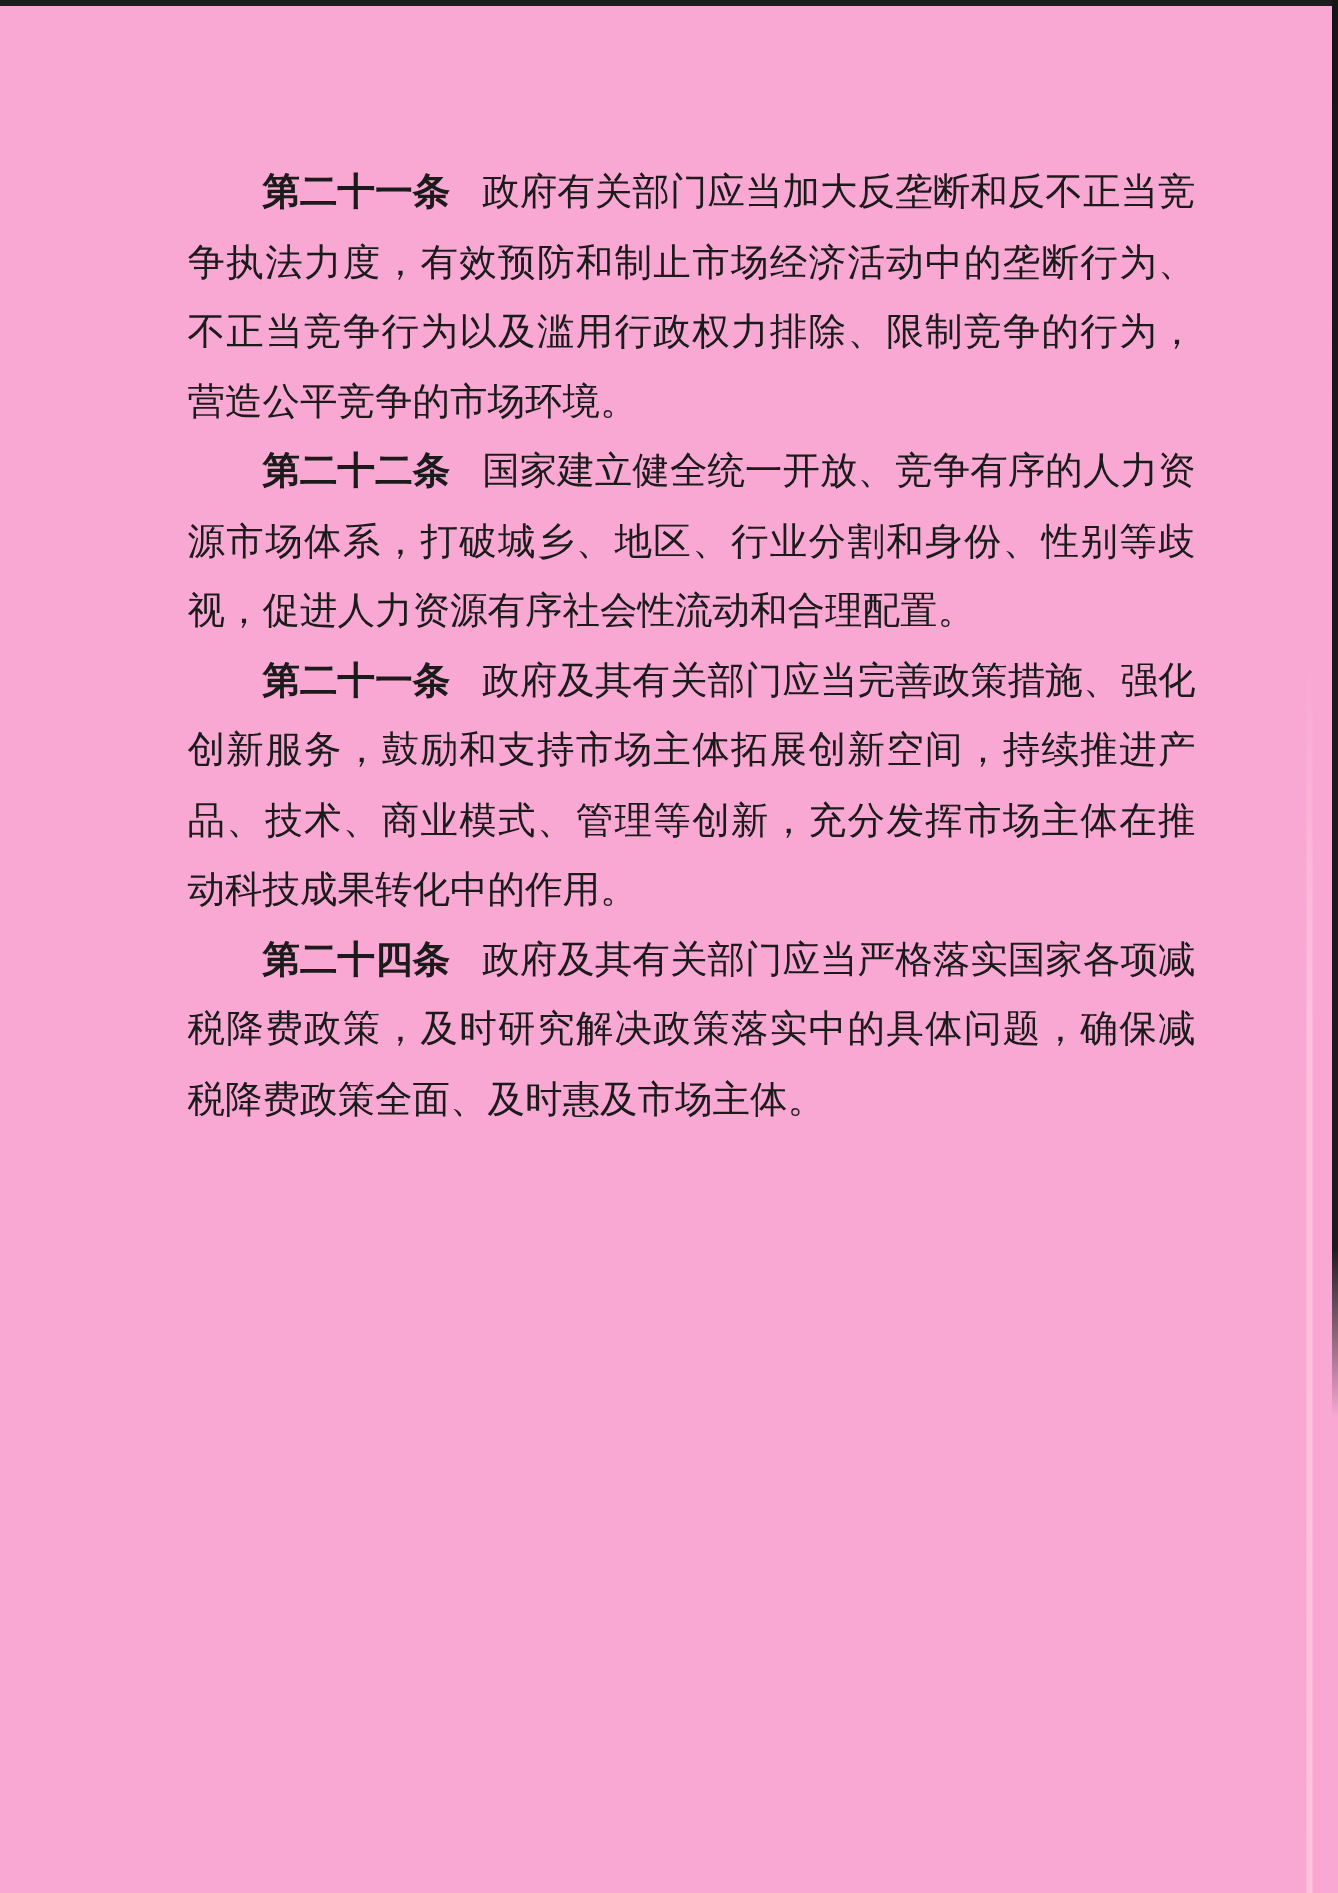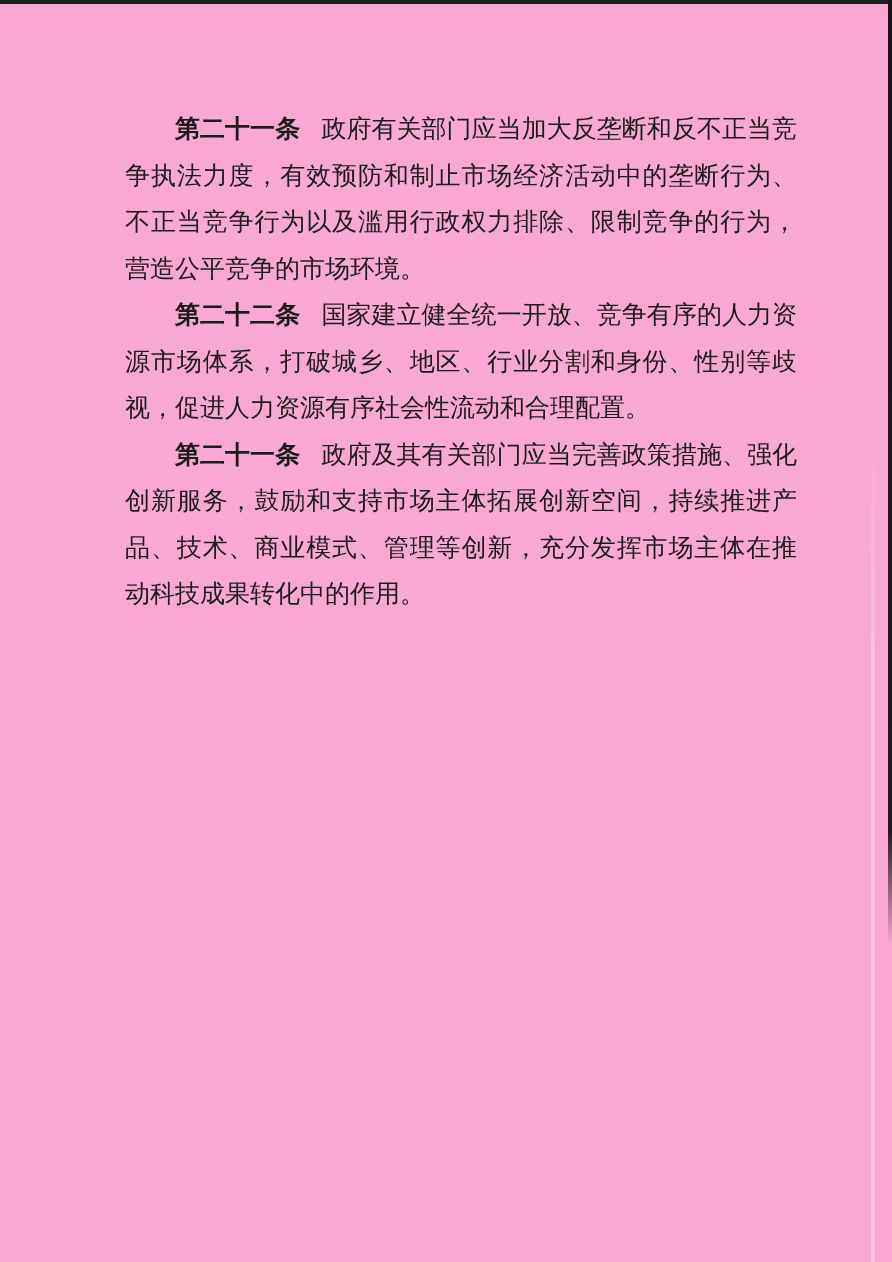--- a/index.html
+++ b/index.html
@@ -86,16 +86,19 @@
     </p>
 
     <p>
       <span class="article-label">第二十二条</span><span>国家建立健全统一开放、竞争有序的人力资源市场体系，打破城乡、地区、行业分割和身份、性别等歧视，促进人力资源有序社会性流动和合理配置。</span>
     </p>
 
     <p>
       <span class="article-label">第二十一条</span><span>政府及其有关部门应当完善政策措施、强化创新服务，鼓励和支持市场主体拓展创新空间，持续推进产品、技术、商业模式、管理等创新，充分发挥市场主体在推动科技成果转化中的作用。</span>
     </p>
 
+    <p>
+      <span class="article-label">第二十四条</span><span>政府及其有关部门应当严格落实国家各项减税降费政策，及时研究解决政策落实中的具体问题，确保减税降费政策全面、及时惠及市场主体。</span>
+    </p>
 
 
   </div>
 </div>
 
 </body></html>

